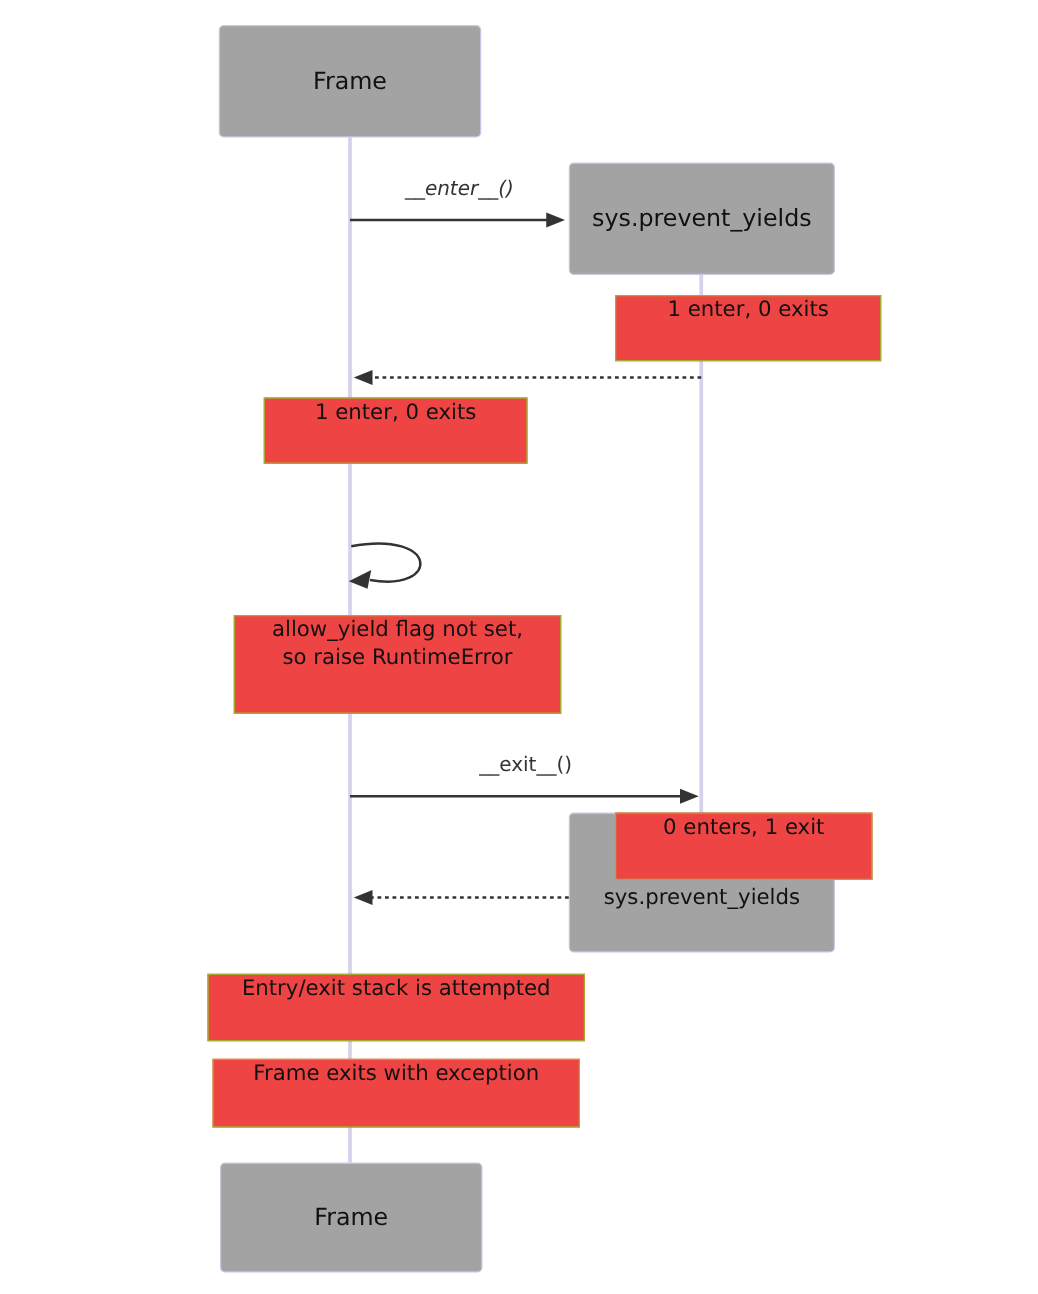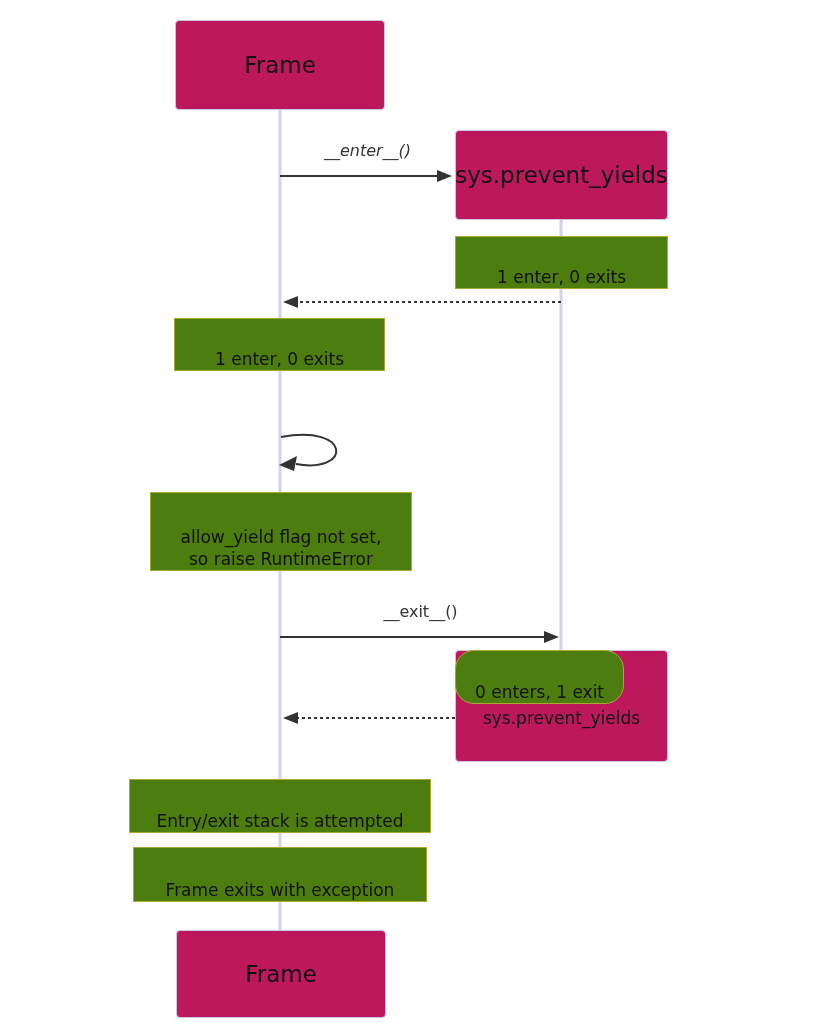--- a/index.html
+++ b/index.html
@@ -19,45 +19,46 @@
     position: absolute;
     left: 0;
     top: 0;
     pointer-events: none;
   }
   .z1 { z-index: 1; }
   .z3 { z-index: 3; }
 
   .participant {
     position: absolute;
-    background: #be185d;
+    background: #a3a3a3;
     border: 1px solid #CCC4E2;
     border-radius: 4px;
     display: flex;
     align-items: center;
     justify-content: center;
-    font-size: 23px;
+    font-size: 19px;
     color: #111111;
     z-index: 2;
     box-sizing: border-box;
   }
   .note {
     position: absolute;
-    background: #4d7c0f;
+    background: #ef4444;
     border: 1px solid #AAAA33;
     display: flex;
-    align-items: flex-end;
+    align-items: flex-start;
     justify-content: center;
     font-size: 17px;
     color: #111111;
     text-align: center;
     white-space: pre-line;
     line-height: 1.3;
     z-index: 2;
     box-sizing: border-box;
+    margin-left: 37px;
   }
   .msg-label {
     position: absolute;
     font-size: 16px;
     color: #333333;
     text-align: center;
     z-index: 4;
   }
   .sys-bottom-label {
     position: absolute;
@@ -81,21 +82,21 @@
     <span>Frame</span>
   </div>
 
   <div class="participant" style="left:455px; top:130px; width:213px; height:90px;">
     <span>sys.prevent_yields</span>
   </div>
 
   <div class="participant" style="left:455px; top:650px; width:213px; height:112px;"></div>
   <div class="sys-bottom-label" style="left:455px; top:708px; width:213px;">sys.prevent_yields</div>
 
-  <div class="note" style="left:455px; top:650px; width:169px; height:54px;border-radius:19px;">
+  <div class="note" style="left:455px; top:650px; width:206px; height:54px;">
     <span>0 enters, 1 exit</span>
   </div>
 
   <div class="participant" style="left:176px; top:930px; width:210px; height:88px;">
     <span>Frame</span>
   </div>
 
   <div class="note" style="left:455px; top:236px; width:213px; height:53px;">
     <span>1 enter, 0 exits</span>
   </div>

